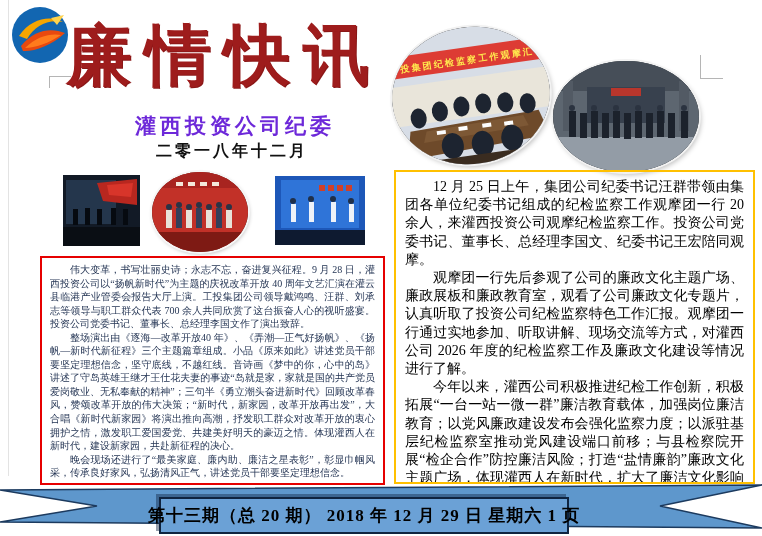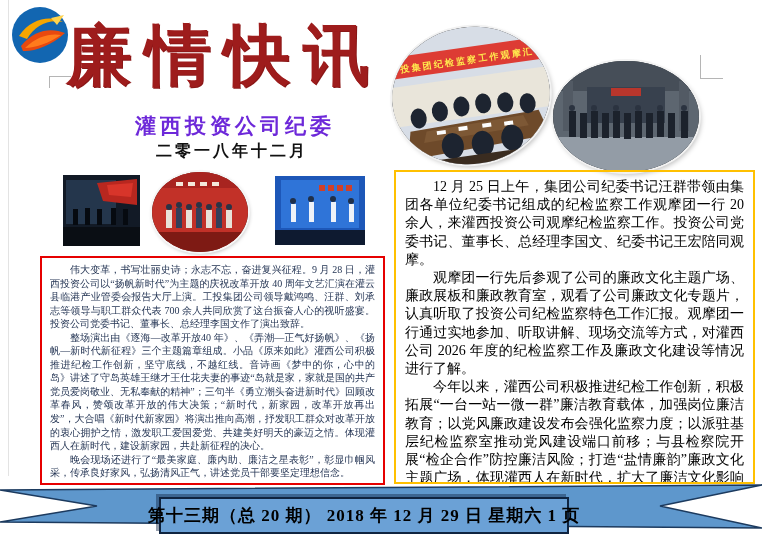--- a/index.html
+++ b/index.html
@@ -205,21 +205,21 @@
           <circle cx="36" cy="23" r="3"></circle>
           <circle cx="58" cy="23" r="3"></circle>
           <circle cx="76" cy="25" r="3"></circle>
         </g>
       <rect x="0" y="54" width="90" height="15" fill="#0e1a30"></rect>
     </svg>
   </div>
 
   <div class="abs" id="left-article">
     <p>伟大变革，书写壮丽史诗；永志不忘，奋进复兴征程。9 月 28 日，灌西投资公司以“扬帆新时代”为主题的庆祝改革开放 40 周年文艺汇演在灌云县临港产业管委会报告大厅上演。工投集团公司领导戴鸿鸣、汪群、刘承志等领导与职工群众代表 700 余人共同欣赏了这台振奋人心的视听盛宴。投资公司党委书记、董事长、总经理李国文作了演出致辞。</p>
-    <p>整场演出由《逐海—改革开放40 年》、《弄潮—正气好扬帆》、《扬帆—新时代新征程》三个主题篇章组成。小品《原来如此》灌西公司积极推进纪检工作创新，坚守底线，不越红线。音诗画《梦中的你，心中的岛》讲述了守岛英雄王继才王仕花夫妻的事迹“岛就是家，家就是国的共产党员爱岗敬业、无私奉献的精神”；三句半《勇立潮头奋进新时代》回顾改革春风，赞颂改革开放的伟大决策；“新时代，新家园，改革开放再出发”，大合唱《新时代新家园》将演出推向高潮，抒发职工群众对改革开放的衷心拥护之情，激发职工爱国爱党、共建美好明天的豪迈之情。体现灌西人在新时代，建设新家园，共赴新征程的决心。</p>
+    <p>整场演出由《逐海—改革开放40 年》、《弄潮—正气好扬帆》、《扬帆—新时代新征程》三个主题篇章组成。小品《原来如此》讲述党员干部要坚定理想信念，坚守底线，不越红线。音诗画《梦中的你，心中的岛》讲述了守岛英雄王继才王仕花夫妻的事迹“岛就是家，家就是国的共产党员爱岗敬业、无私奉献的精神”；三句半《勇立潮头奋进新时代》回顾改革春风，赞颂改革开放的伟大决策；“新时代，新家园，改革开放再出发”，大合唱《新时代新家园》将演出推向高潮，抒发职工群众对改革开放的衷心拥护之情，激发职工爱国爱党、共建美好明天的豪迈之情。体现灌西人在新时代，建设新家园，共赴新征程的决心。</p>
     <p>晚会现场还进行了“最美家庭、廉内助、廉洁之星表彰”，彰显巾帼风采，传承良好家风，弘扬清风正气，讲述党员干部要坚定理想信念。</p>
   </div>
 
   <div class="abs" id="right-article">
     <p>12 月 25 日上午，集团公司纪委书记汪群带领由集团各单位纪委书记组成的纪检监察工作观摩团一行 20 余人，来灌西投资公司观摩纪检监察工作。投资公司党委书记、董事长、总经理李国文、纪委书记王宏陪同观摩。</p>
     <p>观摩团一行先后参观了公司的廉政文化主题广场、廉政展板和廉政教育室，观看了公司廉政文化专题片，认真听取了投资公司纪检监察特色工作汇报。观摩团一行通过实地参加、听取讲解、现场交流等方式，对灌西公司 2026 年度的纪检监察工作及廉政文化建设等情况进行了解。</p>
     <p>今年以来，灌西公司积极推进纪检工作创新，积极拓展“一台一站一微一群”廉洁教育载体，加强岗位廉洁教育；以党风廉政建设发布会强化监察力度；以派驻基层纪检监察室推动党风建设端口前移；与县检察院开展“检企合作”防控廉洁风险；打造“盐情廉韵”廉政文化主题广场，体现灌西人在新时代，扩大了廉洁文化影响力。</p>
   </div>
 
   <div class="abs" id="footer-ribbon">

